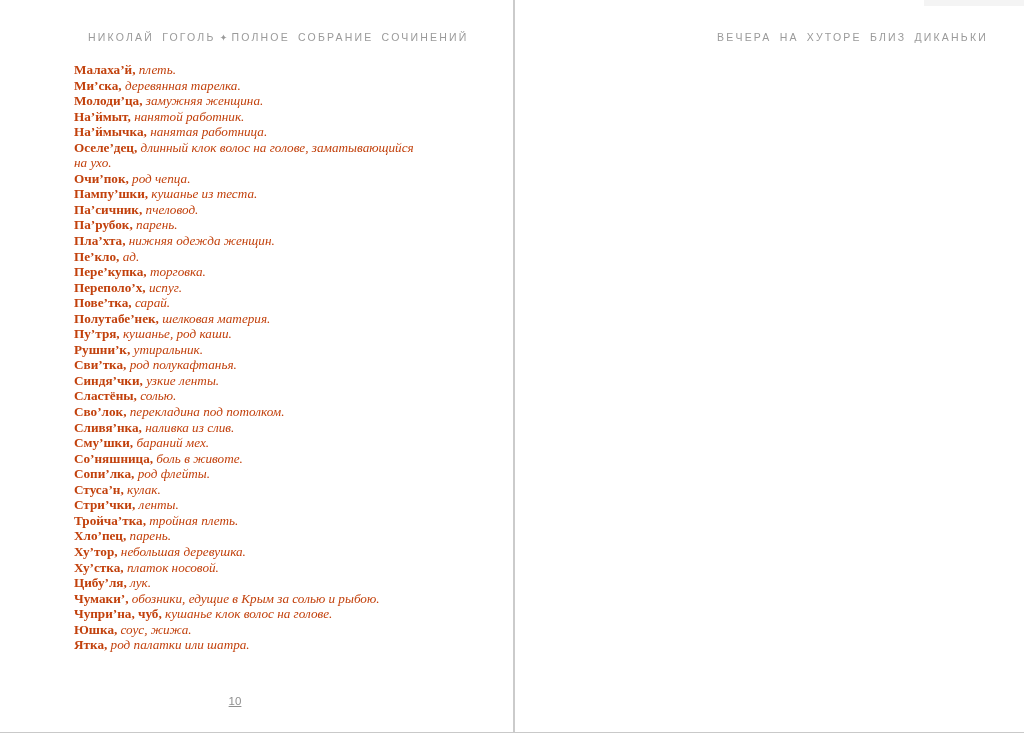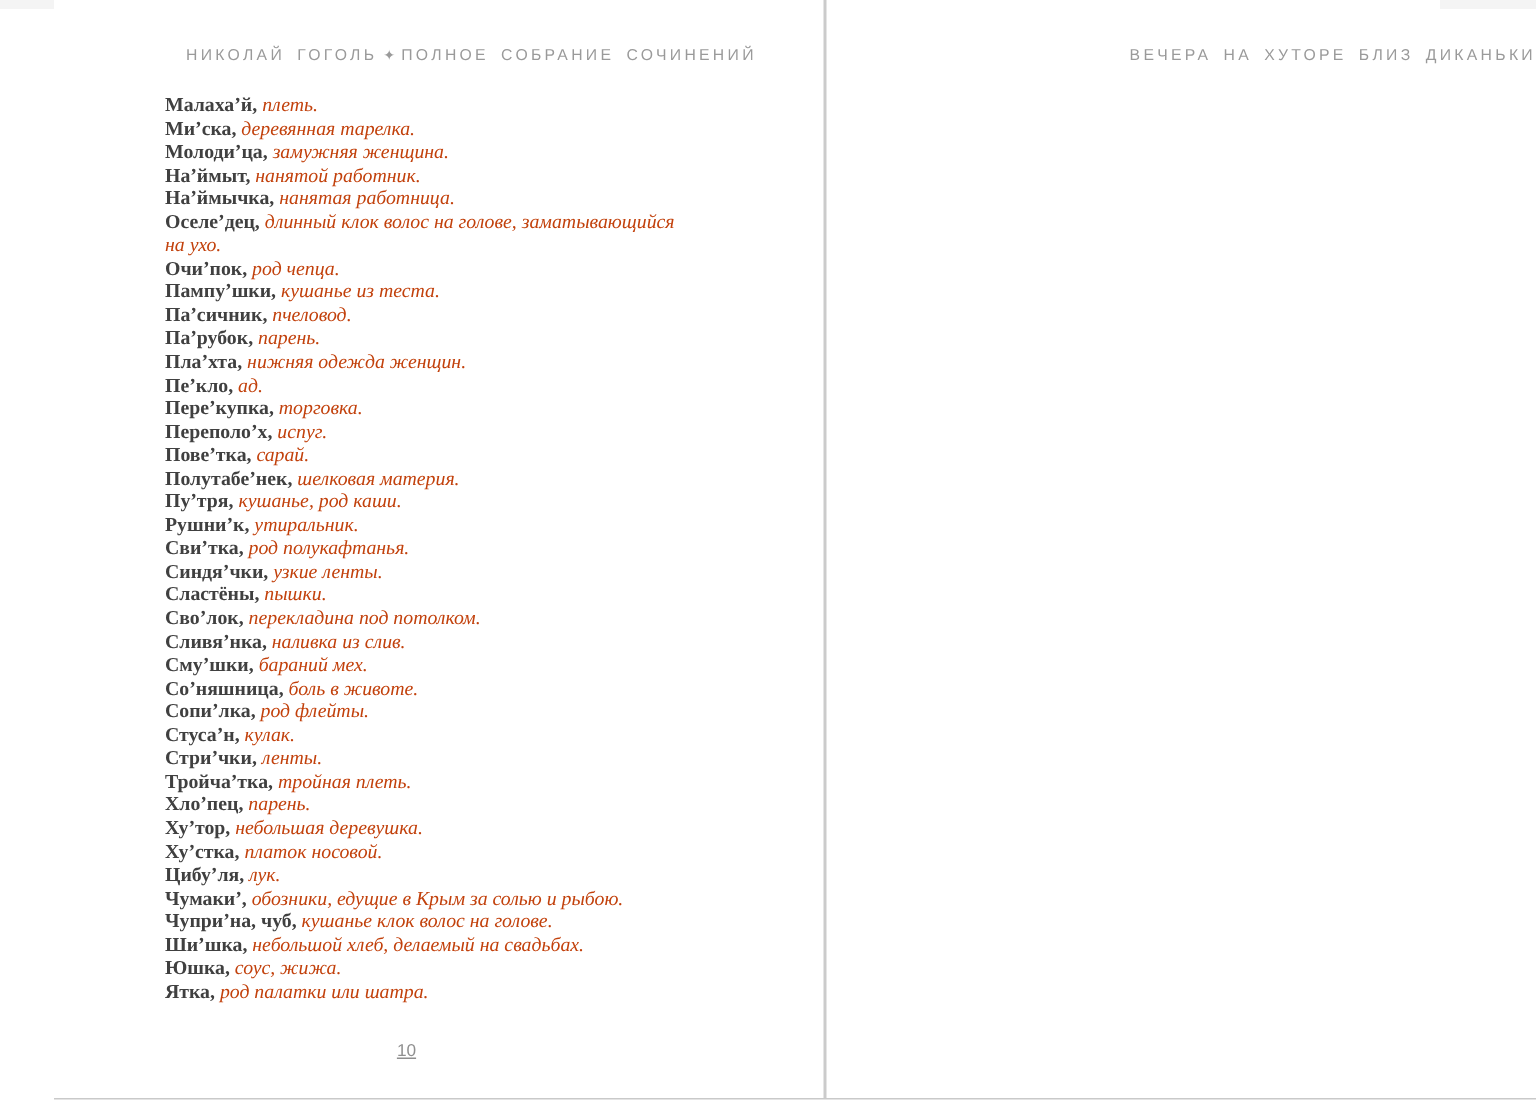--- a/index.html
+++ b/index.html
@@ -11,21 +11,20 @@
     overflow:hidden;
     color:#212121;
   }
   .top-edge{
     position:absolute;top:0;left:0;width:1024px;height:6px;
     background:#f4f4f4;
   }
   .spread{
     position:absolute;top:0;left:0;width:924px;height:732px;
     background:#ffffff;
-    margin-left:36px;
   }
   .bottom-rule{
     position:absolute;top:732px;left:0;width:1024px;height:1px;
     background:#c9c9c9;
   }
   .center-divider{
     position:absolute;top:0;left:513px;width:2px;height:732px;
     background:#cbcbcb;
   }
   .page{position:absolute;top:0;height:732px;}
@@ -47,21 +46,21 @@
   .running-header-right{left:70px;width:403px;text-align:right;}
   .diamond-sep{font-size:9.5px;letter-spacing:0;padding:0 4px;color:#9a9a9a;}
 
   
   .glossary{
     position:absolute;left:74px;top:62px;width:360px;
     font-size:13.2px;
     line-height:15.55px;
   }
   .gloss-entry{white-space:pre-line;}
-  .gloss-term{font-weight:bold;font-style:normal;color:#404040;}
+  .gloss-term{font-weight:bold;font-style:normal;color:#c2410c;}
   .gloss-def{font-style:italic;color:#c2410c;}
 
   
   .page-number{
     position:absolute;top:695px;width:60px;
     text-align:center;
     font-family:"Liberation Sans","DejaVu Sans",sans-serif;
     font-size:11.5px;
     color:#8f8f8f;
     text-decoration:underline;
@@ -97,36 +96,35 @@
         <div class="gloss-entry"><span class="gloss-term">Пла’хта,</span><span class="gloss-def"> нижняя одежда женщин.</span></div>
         <div class="gloss-entry"><span class="gloss-term">Пе’кло,</span><span class="gloss-def"> ад.</span></div>
         <div class="gloss-entry"><span class="gloss-term">Пере’купка,</span><span class="gloss-def"> торговка.</span></div>
         <div class="gloss-entry"><span class="gloss-term">Переполо’х,</span><span class="gloss-def"> испуг.</span></div>
         <div class="gloss-entry"><span class="gloss-term">Пове’тка,</span><span class="gloss-def"> сарай.</span></div>
         <div class="gloss-entry"><span class="gloss-term">Полутабе’нек,</span><span class="gloss-def"> шелковая материя.</span></div>
         <div class="gloss-entry"><span class="gloss-term">Пу’тря,</span><span class="gloss-def"> кушанье, род каши.</span></div>
         <div class="gloss-entry"><span class="gloss-term">Рушни’к,</span><span class="gloss-def"> утиральник.</span></div>
         <div class="gloss-entry"><span class="gloss-term">Сви’тка,</span><span class="gloss-def"> род полукафтанья.</span></div>
         <div class="gloss-entry"><span class="gloss-term">Синдя’чки,</span><span class="gloss-def"> узкие ленты.</span></div>
-        <div class="gloss-entry"><span class="gloss-term">Сластёны,</span><span class="gloss-def"> пышки.</span></div>
+        <div class="gloss-entry"><span class="gloss-term">Сластёны,</span><span class="gloss-def"> солью.</span></div>
         <div class="gloss-entry"><span class="gloss-term">Сво’лок,</span><span class="gloss-def"> перекладина под потолком.</span></div>
         <div class="gloss-entry"><span class="gloss-term">Сливя’нка,</span><span class="gloss-def"> наливка из слив.</span></div>
         <div class="gloss-entry"><span class="gloss-term">Сму’шки,</span><span class="gloss-def"> бараний мех.</span></div>
         <div class="gloss-entry"><span class="gloss-term">Со’няшница,</span><span class="gloss-def"> боль в животе.</span></div>
         <div class="gloss-entry"><span class="gloss-term">Сопи’лка,</span><span class="gloss-def"> род флейты.</span></div>
         <div class="gloss-entry"><span class="gloss-term">Стуса’н,</span><span class="gloss-def"> кулак.</span></div>
         <div class="gloss-entry"><span class="gloss-term">Стри’чки,</span><span class="gloss-def"> ленты.</span></div>
         <div class="gloss-entry"><span class="gloss-term">Тройча’тка,</span><span class="gloss-def"> тройная плеть.</span></div>
         <div class="gloss-entry"><span class="gloss-term">Хло’пец,</span><span class="gloss-def"> парень.</span></div>
         <div class="gloss-entry"><span class="gloss-term">Ху’тор,</span><span class="gloss-def"> небольшая деревушка.</span></div>
         <div class="gloss-entry"><span class="gloss-term">Ху’стка,</span><span class="gloss-def"> платок носовой.</span></div>
         <div class="gloss-entry"><span class="gloss-term">Цибу’ля,</span><span class="gloss-def"> лук.</span></div>
         <div class="gloss-entry"><span class="gloss-term">Чумаки’,</span><span class="gloss-def"> обозники, едущие в Крым за солью и рыбою.</span></div>
         <div class="gloss-entry"><span class="gloss-term">Чупри’на, чуб,</span><span class="gloss-def"> кушанье клок волос на голове.</span></div>
-        <div class="gloss-entry"><span class="gloss-term">Ши’шка,</span><span class="gloss-def"> небольшой хлеб, делаемый на свадьбах.</span></div>
         <div class="gloss-entry"><span class="gloss-term">Юшка,</span><span class="gloss-def"> соус, жижа.</span></div>
         <div class="gloss-entry"><span class="gloss-term">Ятка,</span><span class="gloss-def"> род палатки или шатра.</span></div>
       </div>
 
     <div class="page-number page-number-left">10</div>
   </div>
 
   <div class="page page-right">
     <div class="running-header running-header-right">Вечера на хуторе близ Диканьки</div>
 

